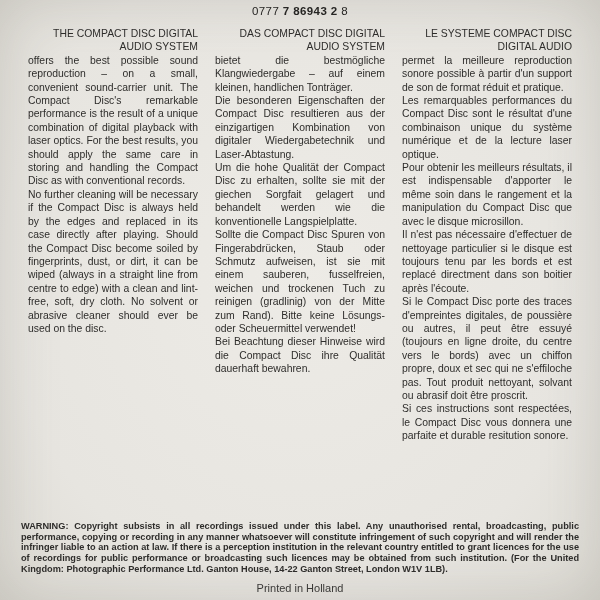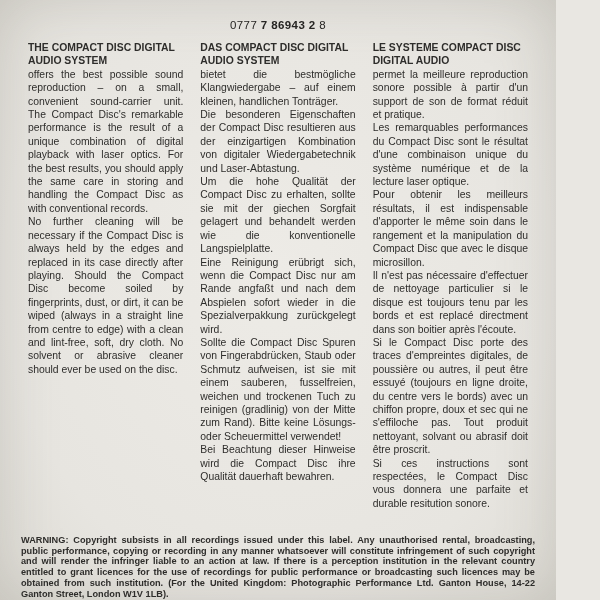--- a/index.html
+++ b/index.html
@@ -6,24 +6,24 @@
     margin: 0;
     padding: 0;
     width: 600px;
     height: 600px;
     overflow: hidden;
     background: #e9e7e2;
     font-family: "Liberation Sans", sans-serif;
   }
   .page {
     position: relative;
-    width: 556px;
+    width: 600px;
     height: 600px;
     box-sizing: border-box;
-    padding: 19px 28px 0 28px;
+    padding: 5px 28px 0 28px;
     background: radial-gradient(ellipse at 50% 45%, #edebe6 0%, #e7e5e0 70%, #dedcd5 100%);
     box-shadow: inset 0 0 60px rgba(110,105,95,0.22);
     color: #2d2c2a;
   }
   .catalog {
     height: 22px;
     text-align: center;
     font-size: 11.5px;
     letter-spacing: 0.4px;
     color: #262523;
@@ -36,21 +36,21 @@
     overflow: hidden;
   }
   .col {
     flex: 1;
     font-size: 10.4px;
     line-height: 13.4px;
     text-align: justify;
     color: #2e2d2b;
   }
   .col p { margin: 0; }
-  .col .head { text-align: left; font-weight: bold; }
+  .col .head { text-align: right; }
   .warning {
     margin: 2px -7px 0 -7px;
     font-size: 9.2px;
     line-height: 10.7px;
     text-align: justify;
     color: #2e2d2b;
     font-weight: bold;
   }
   .printed {
     margin-top: 7px;
@@ -76,21 +76,20 @@
       <p class="head">THE COMPACT DISC DIGITAL AUDIO SYSTEM</p>
       <p>offers the best possible sound reproduction – on a small, convenient sound-carrier unit. The Compact Disc's remarkable performance is the result of a unique combination of digital playback with laser optics. For the best results, you should apply the same care in storing and handling the Compact Disc as with conventional records.</p>
       <p>No further cleaning will be necessary if the Compact Disc is always held by the edges and replaced in its case directly after playing. Should the Compact Disc become soiled by fingerprints, dust, or dirt, it can be wiped (always in a straight line from centre to edge) with a clean and lint-free, soft, dry cloth. No solvent or abrasive cleaner should ever be used on the disc.</p>
     </div>
 
     <div class="col">
       <p class="head">DAS COMPACT DISC DIGITAL AUDIO SYSTEM</p>
       <p>bietet die bestmögliche Klangwiedergabe – auf einem kleinen, handlichen Tonträger.</p>
       <p>Die besonderen Eigenschaften der Compact Disc resultieren aus der einzigartigen Kombination von digitaler Wiedergabetechnik und Laser-Abtastung.</p>
       <p>Um die hohe Qualität der Compact Disc zu erhalten, sollte sie mit der giechen Sorgfait gelagert und behandelt werden wie die konventionelle Langspielplatte.</p>
-      <p>Eine Reinigung erübrigt sich, wenn die Compact Disc nur am Rande angfaßt und nach dem Abspielen sofort wieder in die Spezialverpakkung zurückgelegt wird.</p>
       <p>Sollte die Compact Disc Spuren von Fingerabdrücken, Staub oder Schmutz aufweisen, ist sie mit einem sauberen, fusselfreien, weichen und trockenen Tuch zu reinigen (gradlinig) von der Mitte zum Rand). Bitte keine Lösungs- oder Scheuermittel verwendet!</p>
       <p>Bei Beachtung dieser Hinweise wird die Compact Disc ihre Qualität dauerhaft bewahren.</p>
     </div>
 
     <div class="col">
       <p class="head">LE SYSTEME COMPACT DISC DIGITAL AUDIO</p>
       <p>permet la meilleure reproduction sonore possible à partir d'un support de son de format réduit et pratique.</p>
       <p>Les remarquables performances du Compact Disc sont le résultat d'une combinaison unique du système numérique et de la lecture laser optique.</p>
       <p>Pour obtenir les meilleurs résultats, il est indispensable d'apporter le même soin dans le rangement et la manipulation du Compact Disc que avec le disque microsillon.</p>
       <p>Il n'est pas nécessaire d'effectuer de nettoyage particulier si le disque est toujours tenu par les bords et est replacé directment dans son boitier après l'écoute.</p>

